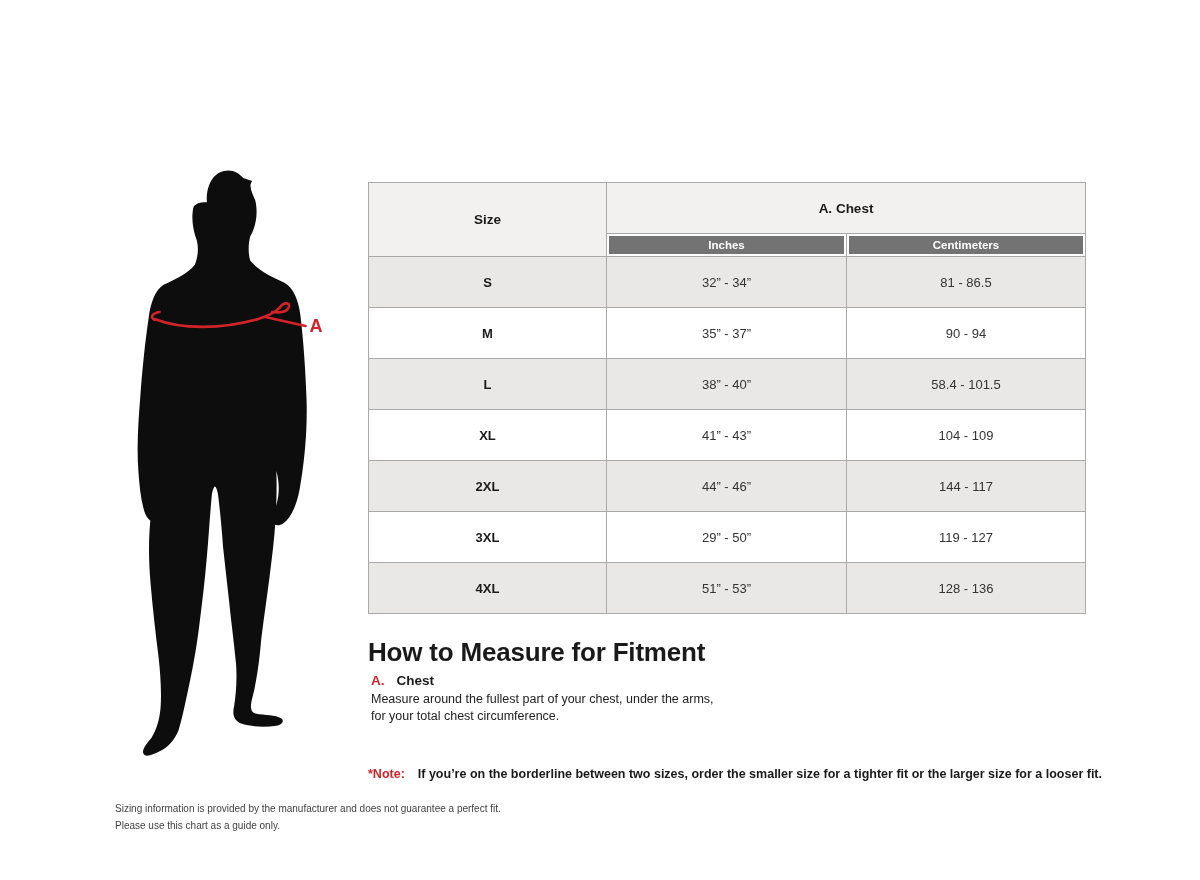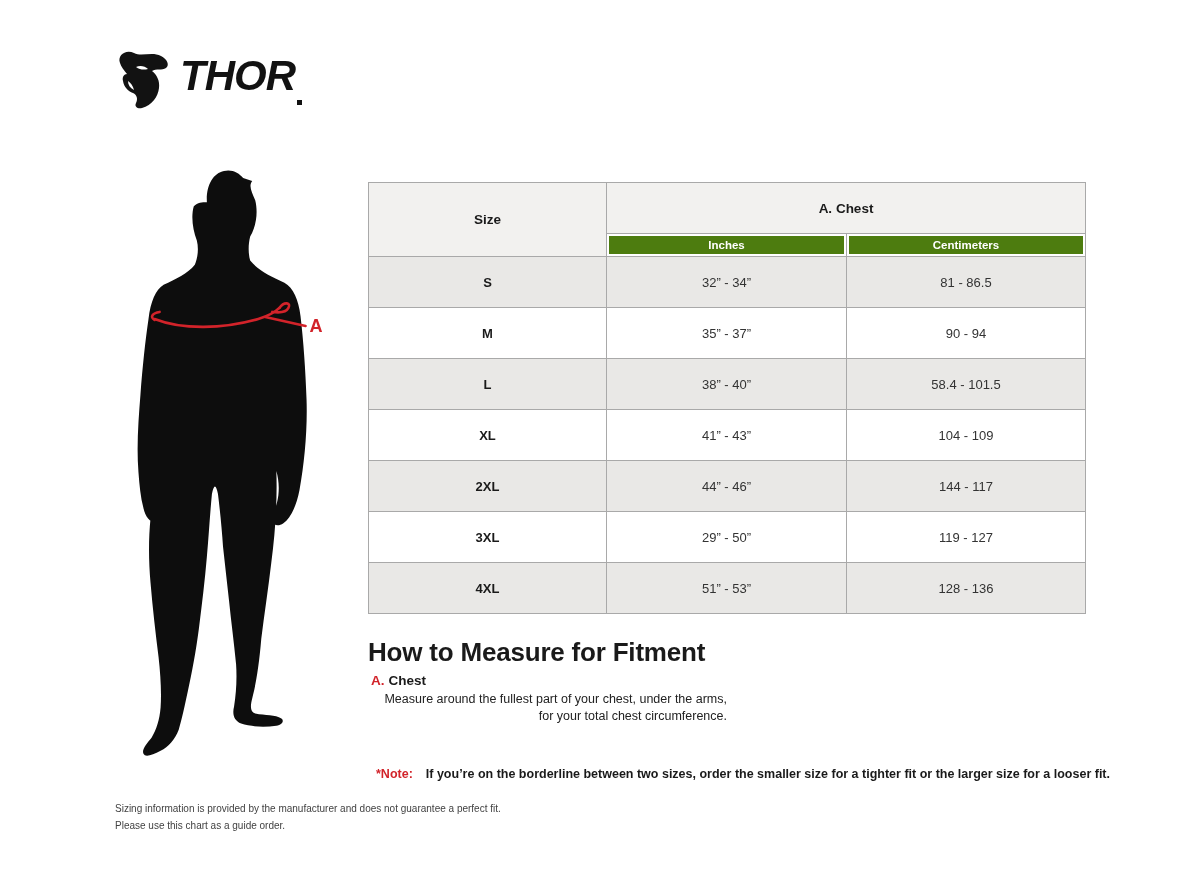--- a/index.html
+++ b/index.html
@@ -19,62 +19,49 @@
   
   .chart-title{position:absolute;left:368px;top:138px;font-size:19.5px;font-weight:700;
                letter-spacing:-0.2px;color:#1a1a1a;}
   .size-table{position:absolute;left:368px;top:182px;border-collapse:collapse;
               table-layout:fixed;width:717px;font-size:13px;}
   .size-table td,.size-table th{border:1px solid #a9a9a9;text-align:center;padding:0;}
   .size-table .hdr{background:#f2f1ef;font-weight:700;font-size:13.5px;color:#1a1a1a;}
   .size-table .size-col-hdr{width:238px;height:71px;}
   .size-table .group-hdr{height:50px;}
   .size-table .subhdr-cell{background:#ffffff;height:20px;border-top:none;padding:1px 2px 1px 2px;}
-  .black-bar{background:#4d7c0f;color:#ffffff;font-weight:700;font-size:11.5px;
+  .black-bar{background:#737373;color:#ffffff;font-weight:700;font-size:11.5px;
              height:18px;line-height:18px;}
   .size-table .data-row td{height:50px;color:#333;}
   .size-table .data-row td.size-cell{font-weight:700;color:#1a1a1a;}
   .size-table .alt td{background:#e9e8e6;}
   .size-table .plain td{background:#ffffff;}
 
   
   .measure-heading{position:absolute;left:368px;top:637px;font-size:26px;font-weight:700;
                    letter-spacing:-0.2px;color:#1a1a1a;}
   .measure-item{position:absolute;left:371px;top:673px;font-size:13.5px;font-weight:700;}
   .measure-key{color:#d2232a;}
-  .measure-label{color:#1a1a1a;margin-left:4px;}
+  .measure-label{color:#1a1a1a;margin-left:12px;}
   .measure-desc{position:absolute;left:371px;top:691px;width:356px;font-size:12.5px;
-                line-height:16.5px;color:#222;text-align:right;}
+                line-height:16.5px;color:#222;}
 
   
-  .note{position:absolute;left:376px;top:767px;font-size:12.5px;font-weight:700;}
+  .note{position:absolute;left:368px;top:767px;font-size:12.5px;font-weight:700;}
   .note-prefix{color:#d2232a;}
   .note-text{color:#1a1a1a;margin-left:13px;}
 
   
   .footer{position:absolute;left:115px;top:801px;font-size:10px;line-height:16.5px;color:#424242;}
 </style>
 </head>
 <body>
 
 <div class="page">
 
-  <div class="logo">
-    <svg class="logo-icon" viewBox="0 0 60 62" xmlns="http://www.w3.org/2000/svg">
-      <path fill="#121212" d="M6 16 C3 8 12 2 20 6 C28 10 38 4 47 9 C53 12 56 18 52 21
-        C48 24 42 21 38 24 C43 28 46 34 45 41 C44 50 38 58 28 61 C24 62 20 60 22 56
-        C24 52 23 48 19 46 C14 44 10 40 9 34 C8 30 10 27 13 27 C10 23 7 20 6 16 Z"></path>
-      <path fill="#ffffff" d="M22 20 C26 18 31 19 34 22 C30 23 26 23 22 20 Z"></path>
-      <path fill="#ffffff" d="M14 34 C17 36 19 39 20 43 C16 41 14 38 14 34 Z"></path>
-    </svg>
-    <div class="logo-text">THOR</div>
-    <div style="display:flex;align-items:flex-end;height:58px;">
-      <span class="logo-dot"></span>
-    </div>
-  </div>
 
   <div class="figure-wrap">
     <svg viewBox="0 0 220 610" width="222" height="614" xmlns="http://www.w3.org/2000/svg">
       <path fill="#0d0d0d" d="M94 34 C93 18 100 5 111 3 C119 1 126 5 130 10 L139 13
         C135 18 139 25 142 32 C145 44 143 58 137 68 C135 76 135 85 137 92
         C145 102 158 108 171 114 C180 119 185 131 187 147
         C190 172 192 202 193 230 C194 260 191 292 186 320 C183 336 177 348 170 353
         C164 357 159 355 160 348 C161 341 164 333 165 325 C166 316 165 308 163 301
         C164 330 162 362 158 392 C155 418 151 444 148 468 C146 492 143 512 139 527
         C137 535 137 540 142 542 C152 544 162 543 168 547 C171 549 169 553 163 554
@@ -162,16 +149,16 @@
     <span class="measure-key">A.</span><span class="measure-label">Chest</span>
   </div>
   <div class="measure-desc">Measure around the fullest part of your chest, under the arms, for your total chest circumference.</div>
 
   <div class="note">
     <span class="note-prefix">*Note:</span><span class="note-text">If you’re on the borderline between two sizes, order the smaller size for a tighter fit or the larger size for a looser fit.</span>
   </div>
 
   <div class="footer">
     <div>Sizing information is provided by the manufacturer and does not guarantee a perfect fit.</div>
-    <div>Please use this chart as a guide order.</div>
+    <div>Please use this chart as a guide only.</div>
   </div>
 
 </div>
 
 </body></html>

